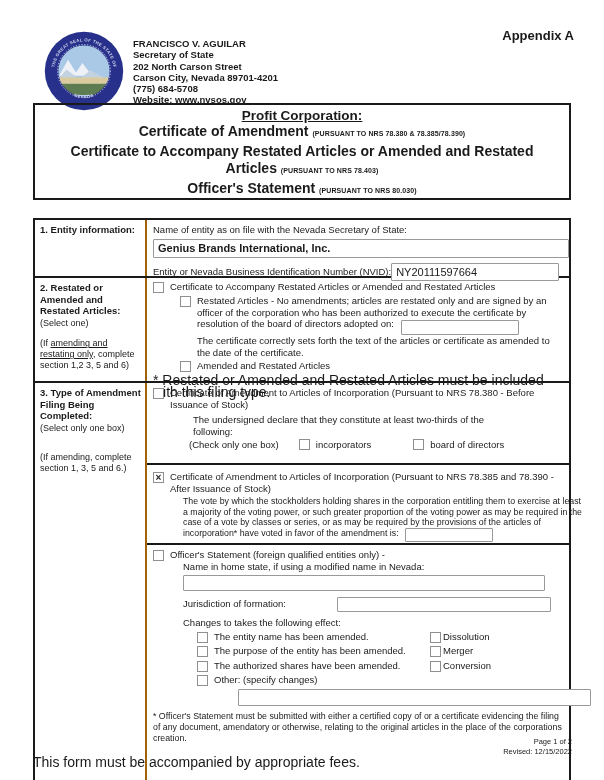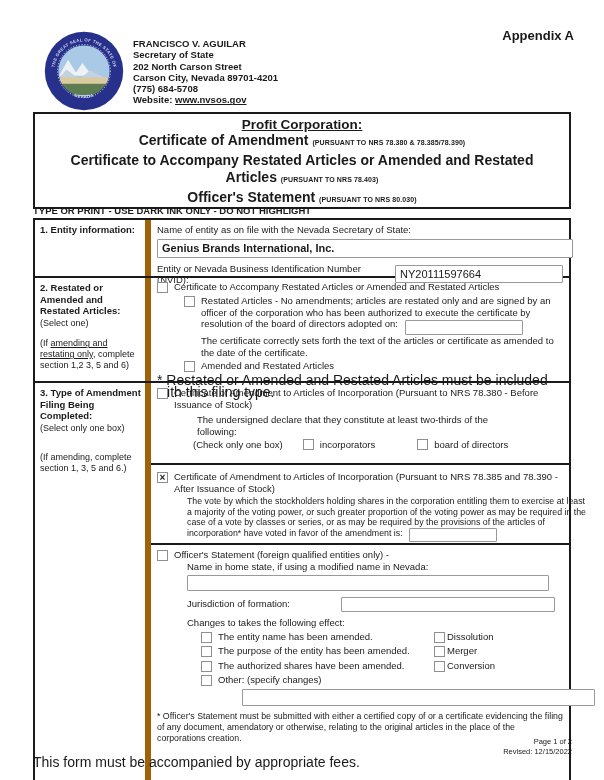--- a/index.html
+++ b/index.html
@@ -9,36 +9,36 @@
   }
 
   
   .seal { position:absolute; left:44px; top:31px; }
   .hdr-text { position:absolute; left:133px; top:38px; font-size:9.5px; font-weight:bold; line-height:11.3px; }
   .site-url { text-decoration:underline; }
   .appendix { position:absolute; right:30px; top:28px; font-size:13px; font-weight:bold; }
 
   
   .title-box {
-    position:absolute; left:33px; top:112px; width:534px; height:93px;
+    position:absolute; left:33px; top:103px; width:534px; height:93px;
     border:2px solid #1a1a1a; text-align:center;
   }
   .tb-heading { font-size:13.5px; font-weight:bold; text-decoration:underline; margin-top:3px; }
   .tb-line { font-size:14px; font-weight:bold; line-height:17.5px; }
   .tb-line .pursuant { font-size:7px; font-weight:bold; letter-spacing:.1px; }
   .tb-line2 { max-width:498px; margin:0 auto; }
 
   .instruction { position:absolute; left:33px; top:205px; font-size:9.5px; font-weight:bold; }
 
   
   .form-table { position:absolute; left:33px; top:218px; width:534px; border:2px solid #1a1a1a; }
   .row { display:flex; border-bottom:2px solid #1a1a1a; }
   .row:last-child { border-bottom:none; }
   .row1 { height:56px; } .row2 { height:103px; } .row3 { height:444px; }
-  .left-cell { width:102px; flex:none; border-right:6px solid #a16207; padding:4px 3px 4px 5px; }
+  .left-cell { width:102px; flex:none; border-right:2px solid #a16207; padding:4px 3px 4px 5px; }
   .right-cell { flex:1; min-width:0; }
   .lc-bold { font-size:9.5px; font-weight:bold; line-height:11.5px; }
   .lc-note { font-size:9px; line-height:10.8px; margin-top:1px; }
   .lc-gap { height:9px; }
   .u { text-decoration:underline; }
 
   
   .input {
     border:1px solid #999; background:#fff; font-size:11px; color:#1a1a1a;
     font-family:inherit; padding:1px 4px; box-sizing:border-box; border-radius:1px;
@@ -141,21 +141,20 @@
     <div class="tb-line tb-line2">
       <span>Certificate to Accompany Restated Articles or Amended and Restated Articles</span>
       <span class="pursuant">(PURSUANT TO NRS 78.403)</span>
     </div>
     <div class="tb-line">
       <span>Officer's Statement</span>
       <span class="pursuant">(PURSUANT TO NRS 80.030)</span>
     </div>
   </div>
 
-  <div class="instruction">TYPE OR PRINT - USE DARK INK ONLY - DO NOT HIGHLIGHT</div>
 
   <div class="form-table">
 
     <div class="row row1">
       <div class="left-cell">
         <div class="lc-bold">1.  Entity information:</div>
       </div>
       <div class="right-cell r1">
         <div class="txt">Name of entity as on file with the Nevada Secretary of State:</div>
         <input class="input entity-input" type="text" value="Genius Brands International, Inc." style="">

